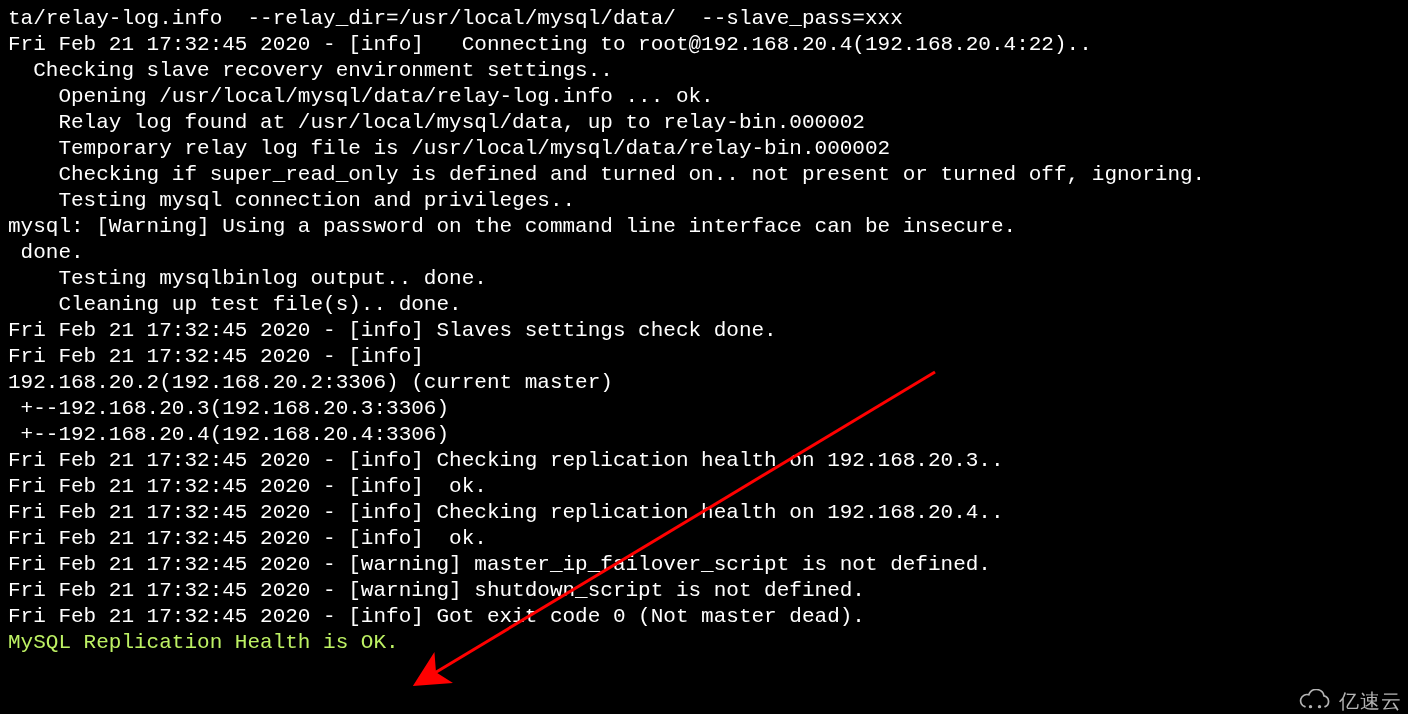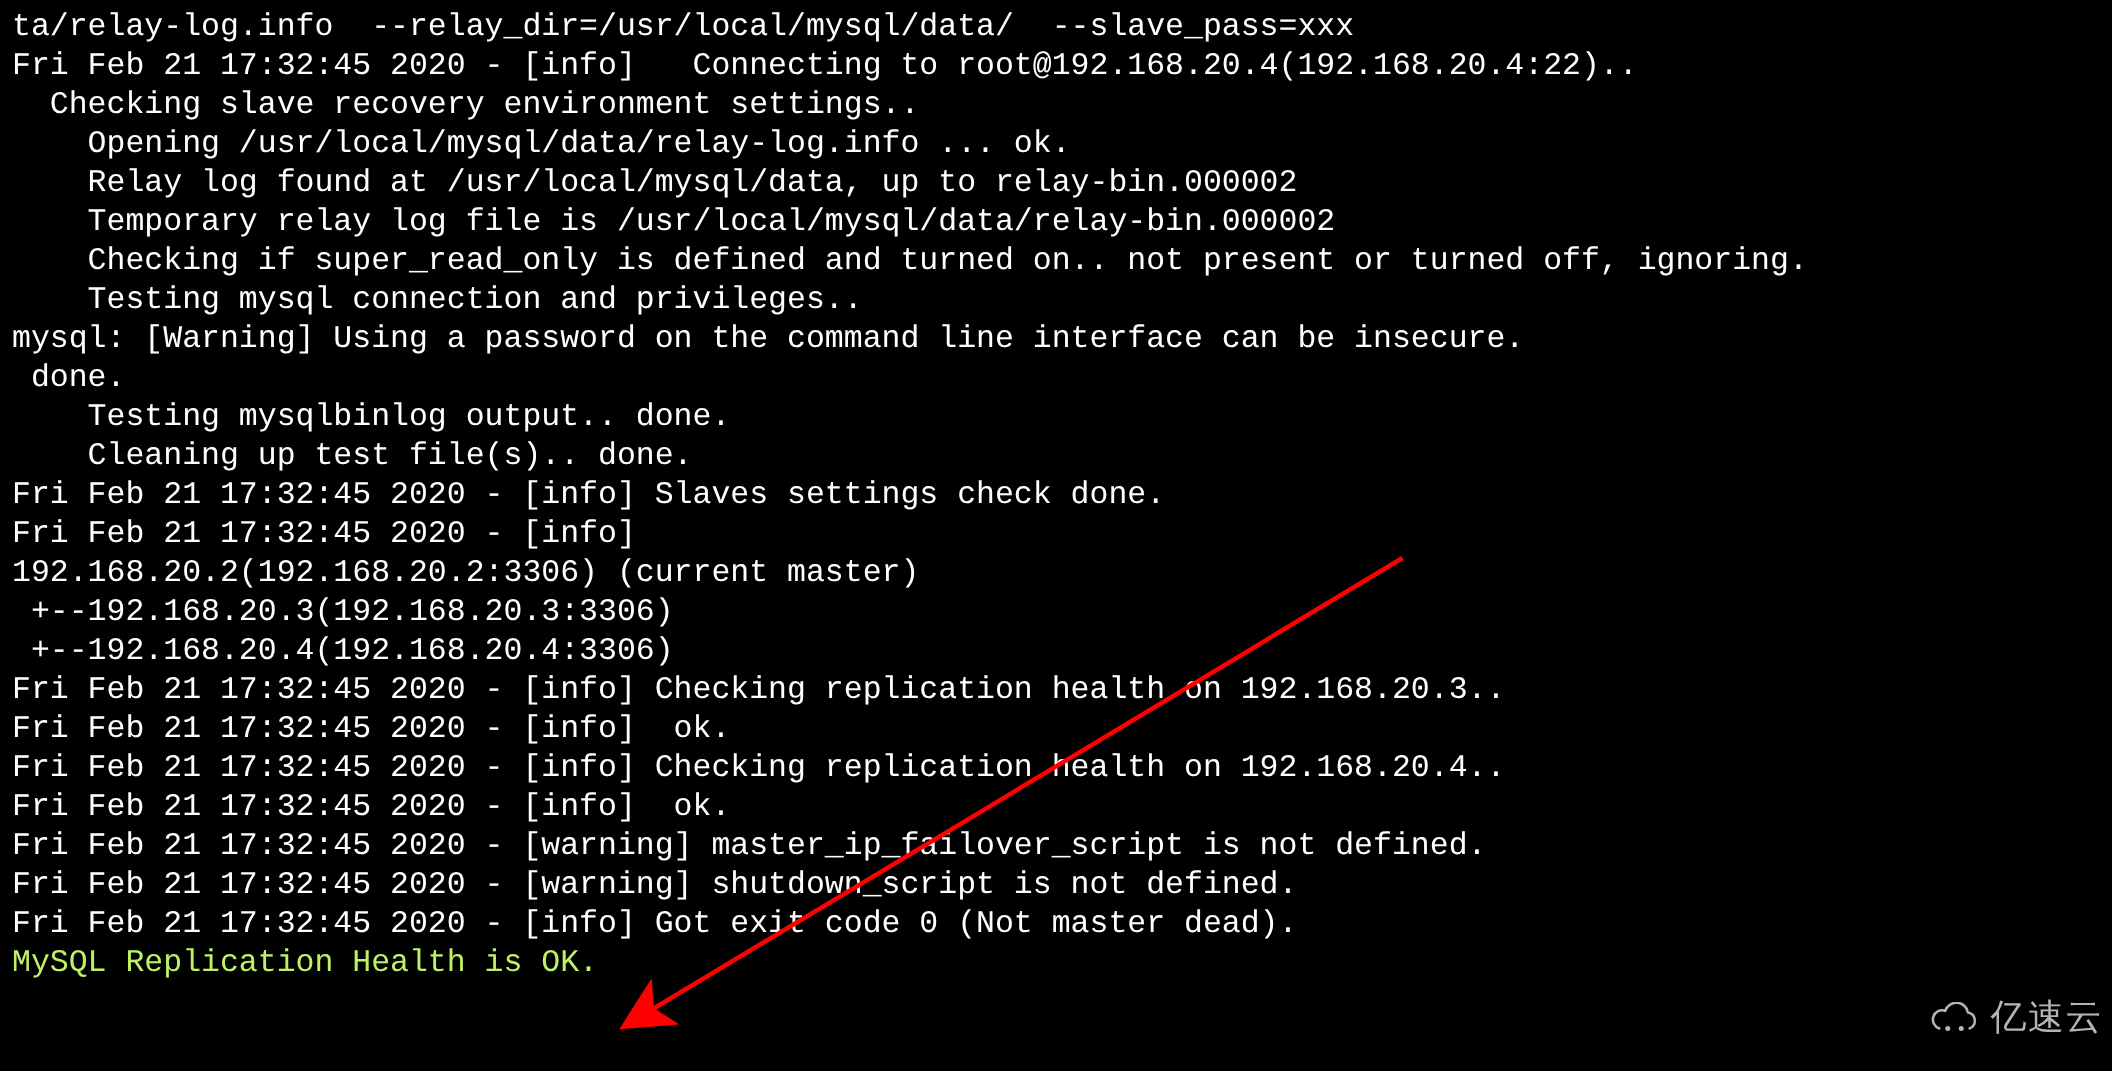--- a/index.html
+++ b/index.html
@@ -22,27 +22,27 @@
   .line { display: block; }
   .highlight { color: #bef264; }
   .annotation-arrow {
     position: absolute;
     left: 0; top: 0;
     pointer-events: none;
   }
   .watermark {
     position: absolute;
     right: 6px;
-    bottom: 22px;
+    bottom: 0;
     display: flex;
-    align-items: flex-end;
+    align-items: center;
     gap: 6px;
     font-family: "Microsoft YaHei", "PingFang SC", Arial, sans-serif;
     color: #c8c8c8;
-    font-size: 24px;
+    font-size: 20px;
     letter-spacing: 1px;
     opacity: 0.9;
   }
   .watermark-cloud {
     display: inline-flex;
     align-items: center;
     justify-content: center;
   }
   .watermark-cloud svg { width: 36px; height: 24px; }
 </style>

